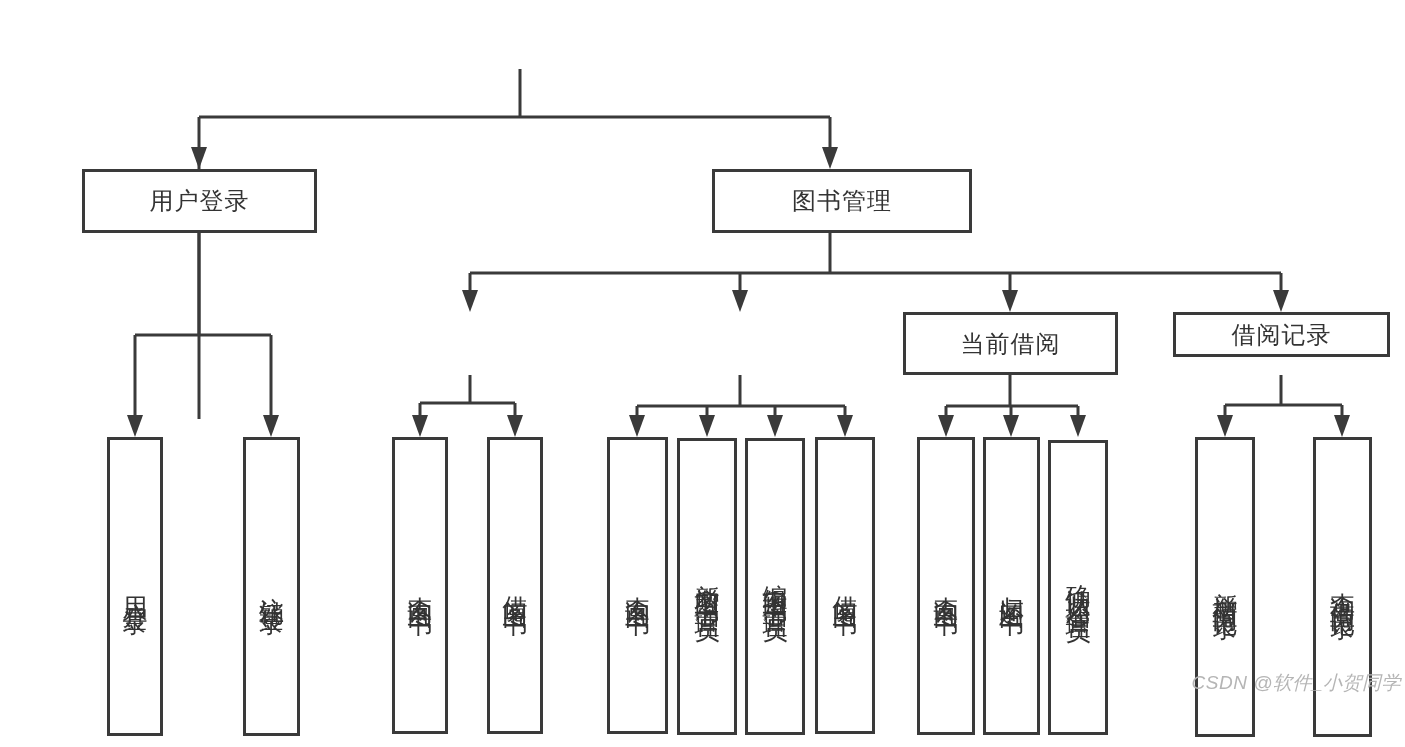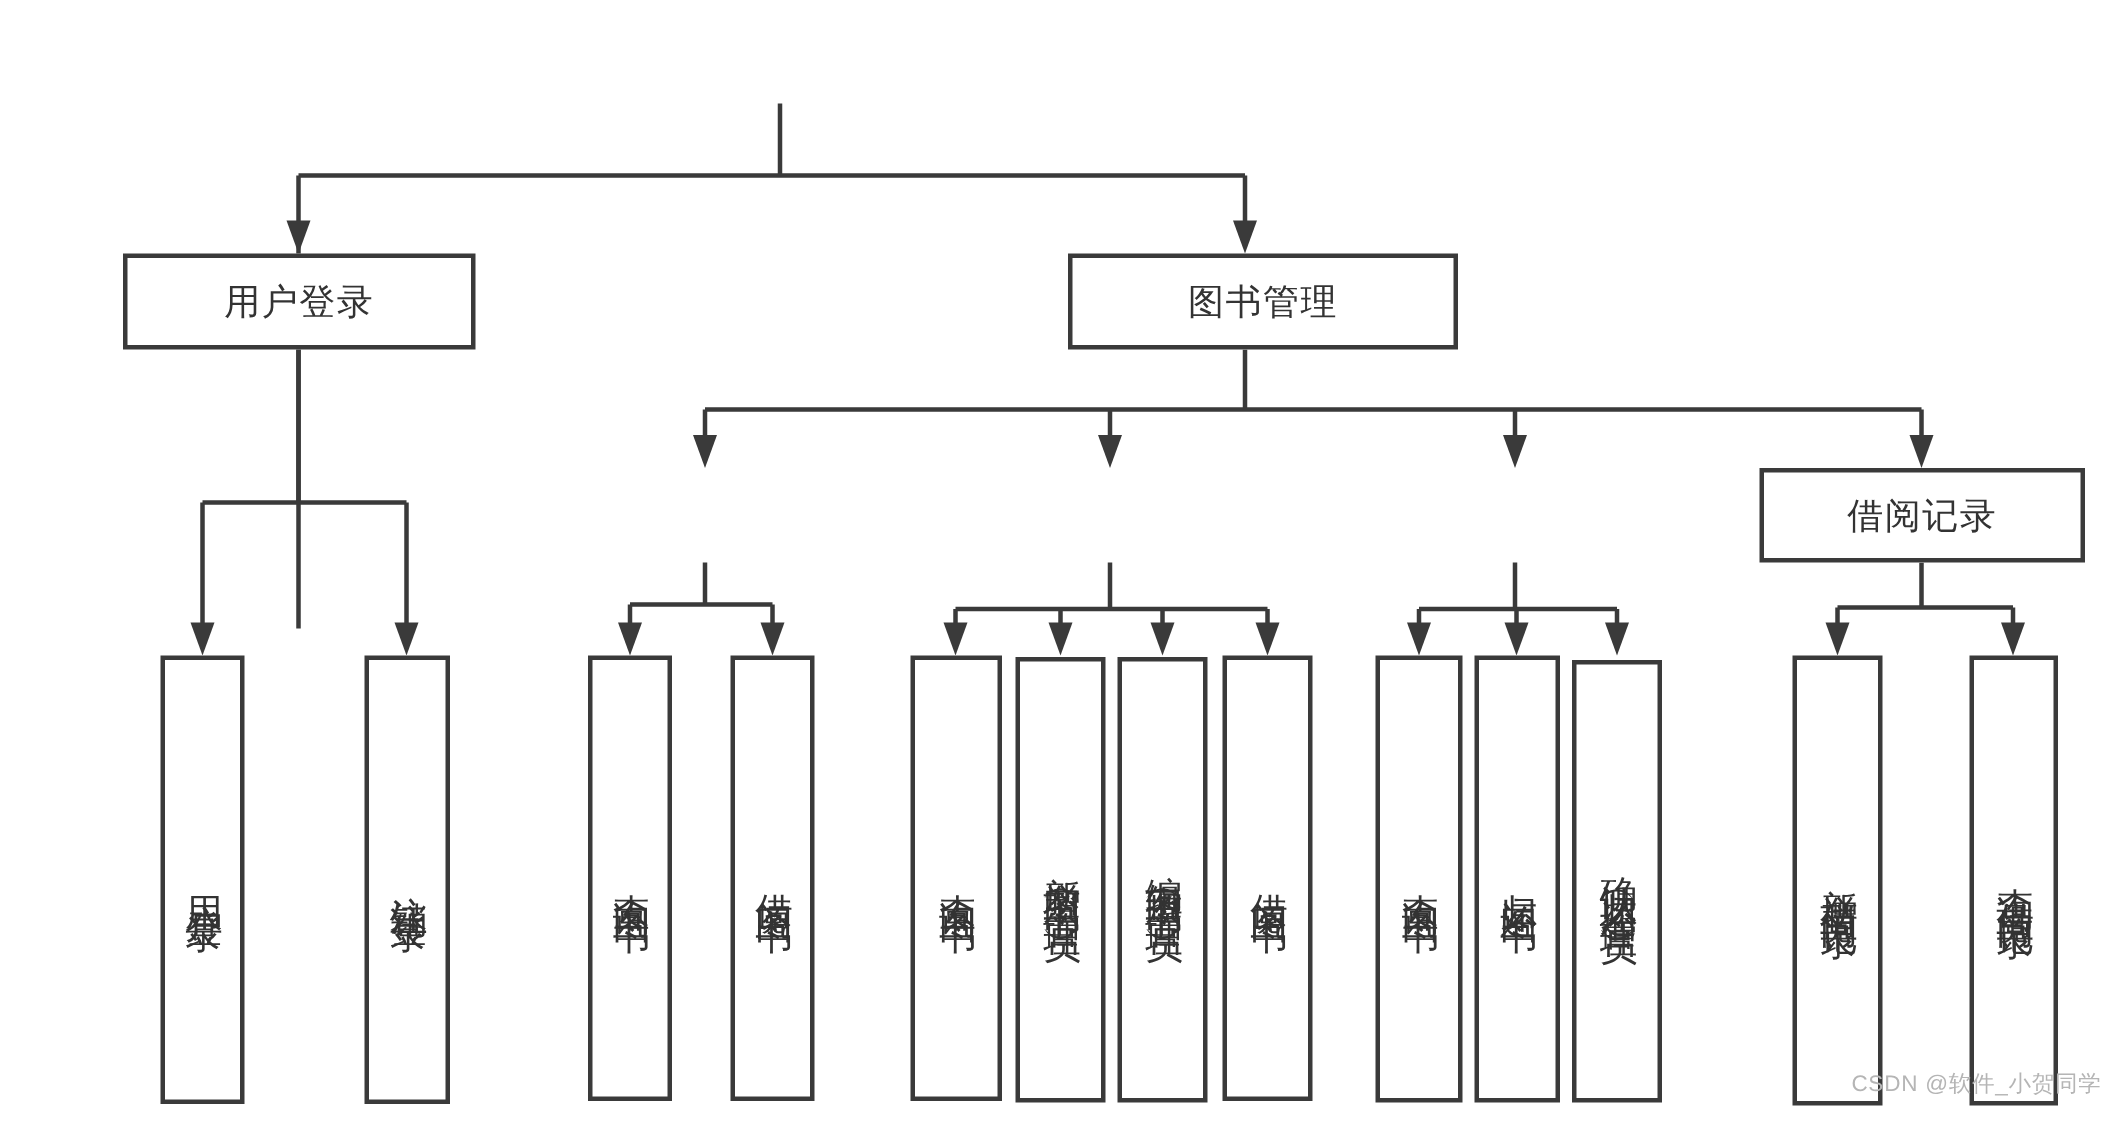--- a/index.html
+++ b/index.html
@@ -32,26 +32,27 @@
   .vbox{
     writing-mode:vertical-rl;
     text-orientation:mixed;
     font-size:25px;
     letter-spacing:5px;
     line-height:1;
     white-space:nowrap;
   }
   .watermark{
     position:absolute;
-    top:713px;right:4px;
-    font-size:15px;
+    top:670px;right:4px;
+    font-size:19px;
     color:var(--watermark);
     letter-spacing:0.5px;
     z-index:5;
     white-space:nowrap;
+    font-style:italic;
   }
 </style>
 </head>
 <body>
 
 <div class="canvas">
 
   <svg class="edges" width="1405" height="747" viewBox="0 0 1405 747">
 
     <path d="M520 69 V117 M199 117 H830 M199 117 V419 M830 117 V152"></path>
@@ -85,21 +86,22 @@
 
     <path d="M1281 375 V405 M1225 405 H1342 M1225 405 V419 M1342 405 V419"></path>
     <polygon points="1217,415 1233,415 1225,437"></polygon>
     <polygon points="1334,415 1350,415 1342,437"></polygon>
   </svg>
 
 
   <div class="box hbox" style="left:82px;top:169px;width:235px;height:64px;">用户登录</div>
   <div class="box hbox" style="left:712px;top:169px;width:260px;height:64px;">图书管理</div>
 
-  <div class="box hbox" style="left:1173px;top:312px;width:217px;height:63px;">借阅记录</div>
+  <div class="box hbox" style="left:903px;top:312px;width:215px;height:63px;">当前借阅</div>
+  <div class="box hbox" style="left:1173px;top:312px;width:217px;height:45px;">借阅记录</div>
 
   <div class="box vbox" style="left:107px;top:437px;width:56px;height:299px;">用户登录</div>
   <div class="box vbox" style="left:243px;top:437px;width:57px;height:299px;">注销登录</div>
 
   <div class="box vbox" style="left:392px;top:437px;width:56px;height:297px;">查询图书</div>
   <div class="box vbox" style="left:487px;top:437px;width:56px;height:297px;">借阅图书</div>
 
   <div class="box vbox" style="left:607px;top:437px;width:61px;height:297px;">查询图书</div>
   <div class="box vbox" style="left:677px;top:438px;width:60px;height:297px;">新增图书（管理员）</div>
   <div class="box vbox" style="left:745px;top:438px;width:60px;height:297px;">编辑图书（管理员）</div>

